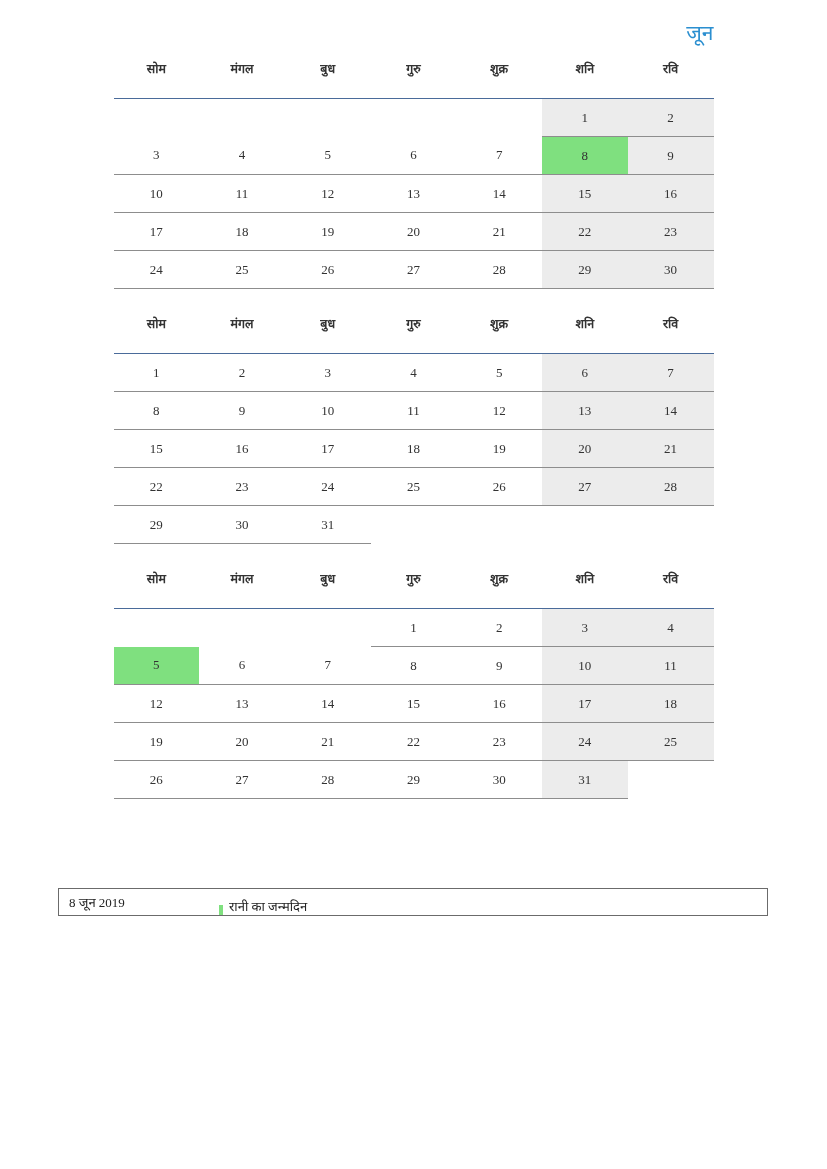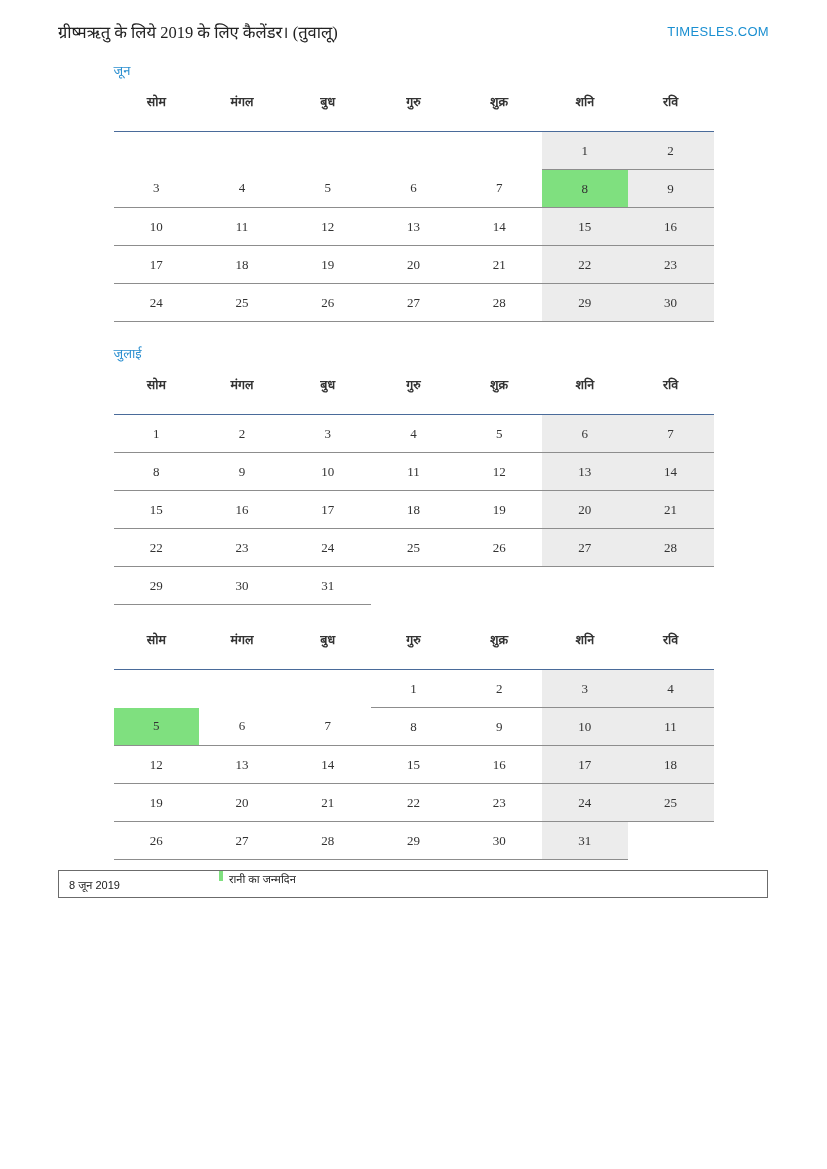--- a/index.html
+++ b/index.html
@@ -43,23 +43,23 @@
   }
   .months {
     margin-top: 18px;
   }
   .month-block {
     width: 600px;
     margin: 0 auto;
     margin-bottom: 22px;
   }
   .month-name {
-    text-align: left;
+    text-align: right;
     color: #2b8fd0;
-    font-size: 13px;
+    font-size: 21px;
     font-family: Liberation Serif, serif;
     margin-bottom: 10px;
   }
   table.cal {
     border-collapse: collapse;
     width: 600px;
     table-layout: fixed;
   }
   table.cal th {
     font-size: 12.5px;
@@ -95,53 +95,49 @@
     width: 710px;
     height: 28px;
     border: 1px solid #6b6b6b;
     box-sizing: border-box;
     display: flex;
     align-items: center;
   }
   .legend-cell {
     display: flex;
     align-items: center;
-    font-size: 11px;
-    font-family: Liberation Sans, sans-serif;
+    font-size: 13px;
+    font-family: Liberation Serif, serif;
     color: #222222;
     height: 100%;
   }
   .legend-date {
     width: 160px;
     padding-left: 10px;
     box-sizing: border-box;
   }
   .legend-event {
     display: flex;
-    align-items: flex-start;
+    align-items: flex-end;
     width: 195px;
     box-sizing: border-box;
   }
   .swatch {
     width: 4px;
     height: 10px;
     background: #7fe07f;
     display: inline-block;
     margin-right: 6px;
   }
 </style>
 </head>
 <body>
 
 <div class="page">
 
-  <div class="header">
-    <div class="doc-title">ग्रीष्मऋतु के लिये 2019 के लिए कैलेंडर। (तुवालू)</div>
-    <div class="brand">TIMESLES.COM</div>
-  </div>
 
   <div class="months">
       <div class="month-block">
         <div class="month-name">जून</div>
         <table class="cal">
           <thead>
             <tr>
               <th>सोम</th>
               <th>मंगल</th>
               <th>बुध</th>
@@ -194,21 +190,20 @@
               <td>26</td>
               <td>27</td>
               <td>28</td>
               <td class="weekend">29</td>
               <td class="weekend">30</td>
             </tr>
           </tbody>
         </table>
       </div>
       <div class="month-block">
-        <div class="month-name">जुलाई</div>
         <table class="cal">
           <thead>
             <tr>
               <th>सोम</th>
               <th>मंगल</th>
               <th>बुध</th>
               <th>गुरु</th>
               <th>शुक्र</th>
               <th>शनि</th>
               <th>रवि</th>

